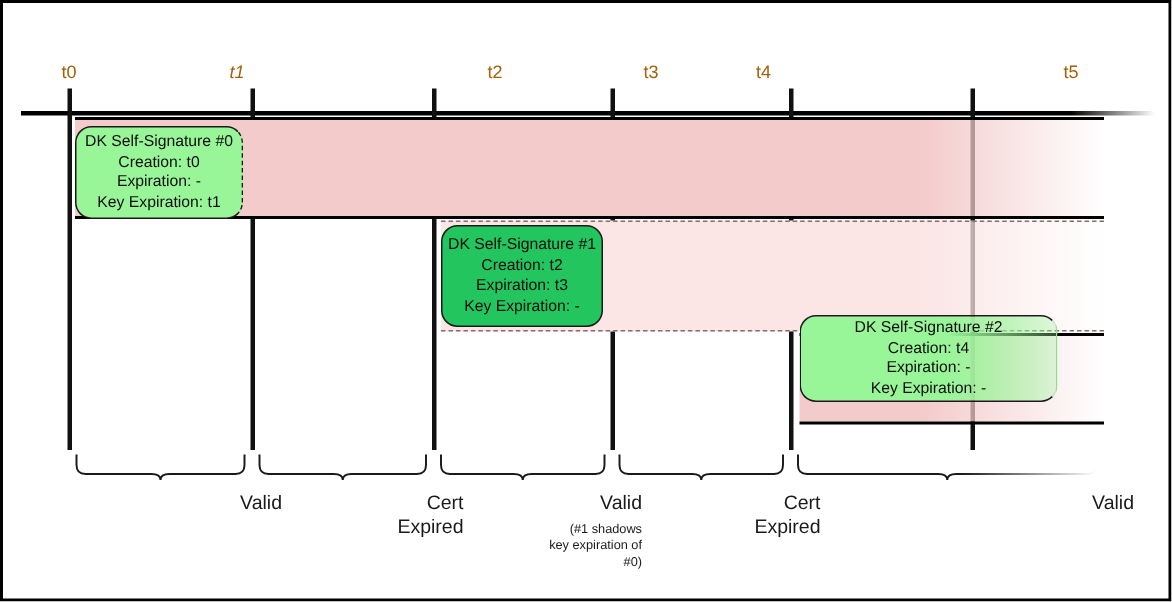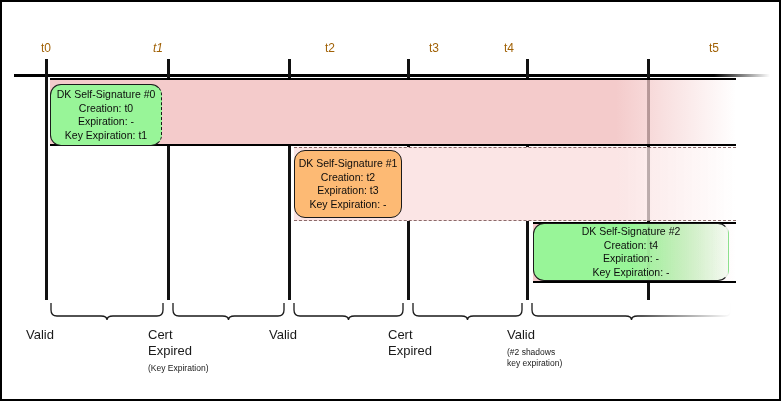--- a/index.html
+++ b/index.html
@@ -81,21 +81,21 @@
   .sigbox .sig-line { display: block; white-space: nowrap; }
 
   
   .brace {
     position: absolute;
     height: 17px;
   }
   .brace svg { display: block; overflow: visible; }
   .seg-label {
     position: absolute;
-    text-align: left;
+    text-align: right;
     transform: translateX(-50%);
     color: #1a1a1a;
   }
   .seg-title {
     font-size: 13px;
     line-height: 16px;
     white-space: pre-line;
   }
   .seg-note {
     font-size: 8.5px;
@@ -132,27 +132,27 @@
       <div class="period solid-border" style="left: 531px; top: 220px; width: 203px; height: 61px; background: linear-gradient(to right, rgb(244, 203, 203) 0px, rgb(244, 203, 203) 83px, rgba(255, 255, 255, 0) 203px);"></div>
     </div>
 
   <div id="signatures-layer">
       <div class="sigbox dashed-right" style="left: 48px; top: 82px; width: 112px; height: 62px; background: rgb(152, 245, 152);">
         <span class="sig-line">DK Self-Signature #0</span>
         <span class="sig-line">Creation: t0</span>
         <span class="sig-line">Expiration: -</span>
         <span class="sig-line">Key Expiration: t1</span>
       </div>
-      <div class="sigbox" style="left: 292px; top: 148px; width: 108px; height: 68px; background: #fdba74;">
+      <div class="sigbox" style="left: 292px; top: 148px; width: 108px; height: 68px; background: #22c55e;">
         <span class="sig-line">DK Self-Signature #1</span>
         <span class="sig-line">Creation: t2</span>
         <span class="sig-line">Expiration: t3</span>
         <span class="sig-line">Key Expiration: -</span>
       </div>
-      <div class="sigbox" style="left: 531px; top: 221px; width: 196px; height: 58px; background: linear-gradient(to right, rgb(152, 245, 152) 0px, rgb(152, 245, 152) 98px, rgba(255, 255, 255, 0) 203px); border-right-color: rgba(0, 0, 0, 0.08);">
+      <div class="sigbox" style="left: 531px; top: 208px; width: 172px; height: 58px; background: linear-gradient(to right, rgb(152, 245, 152) 0px, rgb(152, 245, 152) 98px, rgba(255, 255, 255, 0) 203px); border-right-color: rgba(0, 0, 0, 0.08);">
         <span class="sig-line">DK Self-Signature #2</span>
         <span class="sig-line">Creation: t4</span>
         <span class="sig-line">Expiration: -</span>
         <span class="sig-line">Key Expiration: -</span>
       </div>
     </div>
 
   <div id="segments-layer">
       <div class="brace" style="left: 49px; top: 301px; width: 112px;">
         <svg width="112" height="21" viewBox="0 0 112 21">
@@ -163,29 +163,31 @@
         <div class="seg-title">Valid</div>
       </div>
       <div class="brace" style="left: 171px; top: 301px; width: 111px;">
         <svg width="111" height="21" viewBox="0 0 111 21">
           <path d="M 0 0 v 7 q 0 6 6 6 H 49.5 q 6 0 6 4 q 0 -4 6 -4 H 105 q 6 0 6 -6 V 0" fill="none" stroke="#1a1a1a" stroke-width="1.3"></path>
         </svg>
       </div>
       <div class="seg-label" style="left: 226.5px; top: 325px; width: 161px;">
         <div class="seg-title">Cert
 Expired</div>
-        <div class="seg-note">(Key Expiration)</div>
       </div>
       <div class="brace" style="left: 292px; top: 301px; width: 109px;">
         <svg width="109" height="21" viewBox="0 0 109 21">
           <path d="M 0 0 v 7 q 0 6 6 6 H 48.5 q 6 0 6 4 q 0 -4 6 -4 H 103 q 6 0 6 -6 V 0" fill="none" stroke="#1a1a1a" stroke-width="1.3"></path>
         </svg>
       </div>
       <div class="seg-label" style="left: 346.5px; top: 325px; width: 159px;">
         <div class="seg-title">Valid</div>
+        <div class="seg-note">(#1 shadows
+key expiration of
+#0)</div>
       </div>
       <div class="brace" style="left: 411px; top: 301px; width: 109px;">
         <svg width="109" height="21" viewBox="0 0 109 21">
           <path d="M 0 0 v 7 q 0 6 6 6 H 48.5 q 6 0 6 4 q 0 -4 6 -4 H 103 q 6 0 6 -6 V 0" fill="none" stroke="#1a1a1a" stroke-width="1.3"></path>
         </svg>
       </div>
       <div class="seg-label" style="left: 465.5px; top: 325px; width: 159px;">
         <div class="seg-title">Cert
 Expired</div>
       </div>
@@ -195,18 +197,16 @@
             <linearGradient id="bf4" x1="0" x2="1">
               <stop offset="0.55" stop-color="#1a1a1a"></stop>
               <stop offset="1" stop-color="#1a1a1a" stop-opacity="0"></stop>
             </linearGradient>
           </defs>
           <path d="M 0 0 v 7 q 0 6 6 6 H 93.5 q 6 0 6 4 q 0 -4 6 -4 H 193 q 6 0 6 -6 V 0" fill="none" stroke="url(#bf4)" stroke-width="1.3"></path>
         </svg>
       </div>
       <div class="seg-label" style="left: 629.5px; top: 325px; width: 249px;">
         <div class="seg-title">Valid</div>
-        <div class="seg-note">(#2 shadows
-key expiration)</div>
       </div>
     </div>
 
 </div>
 
 </body></html>

